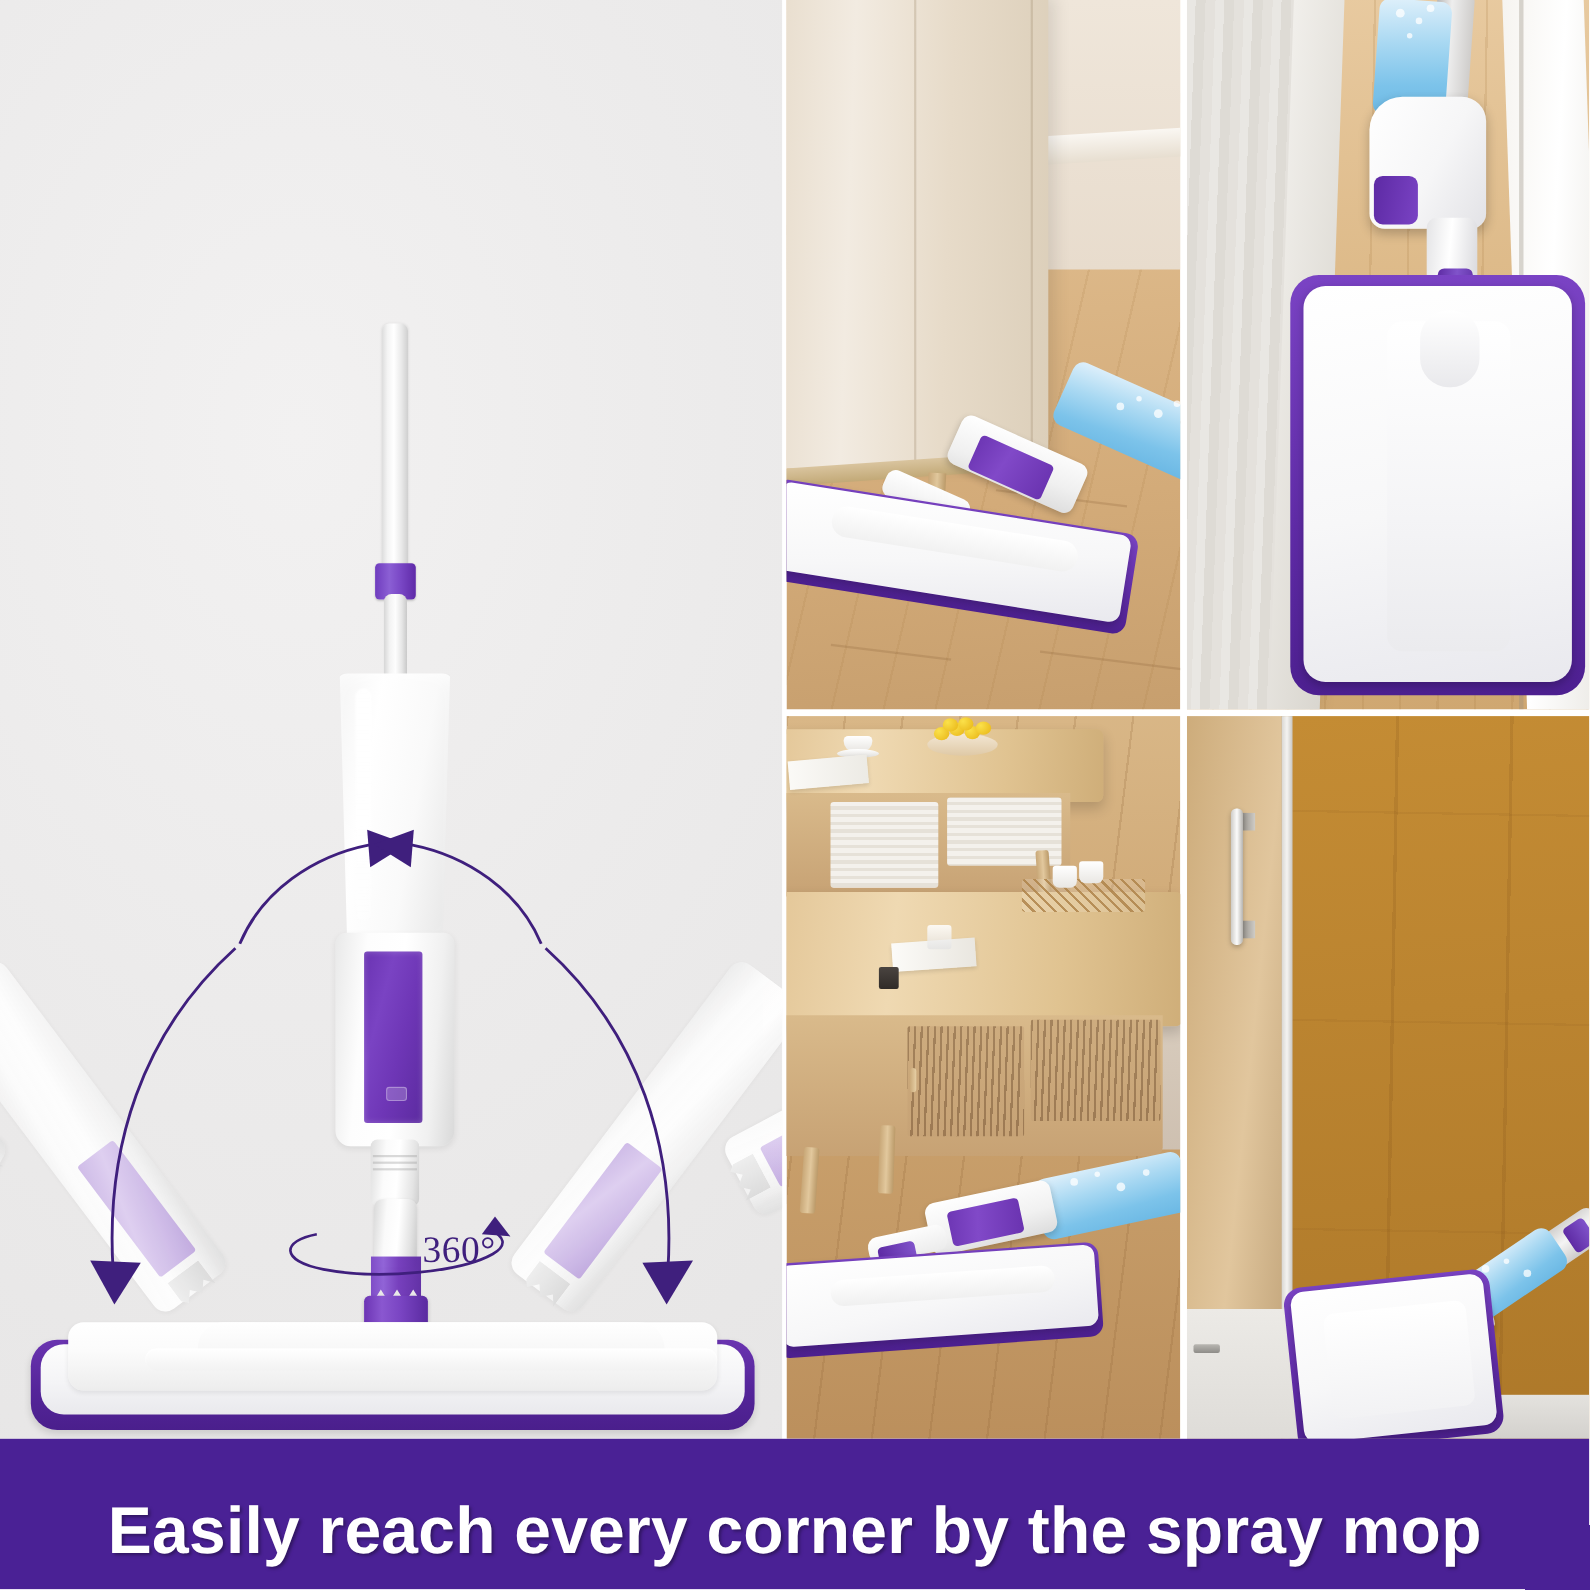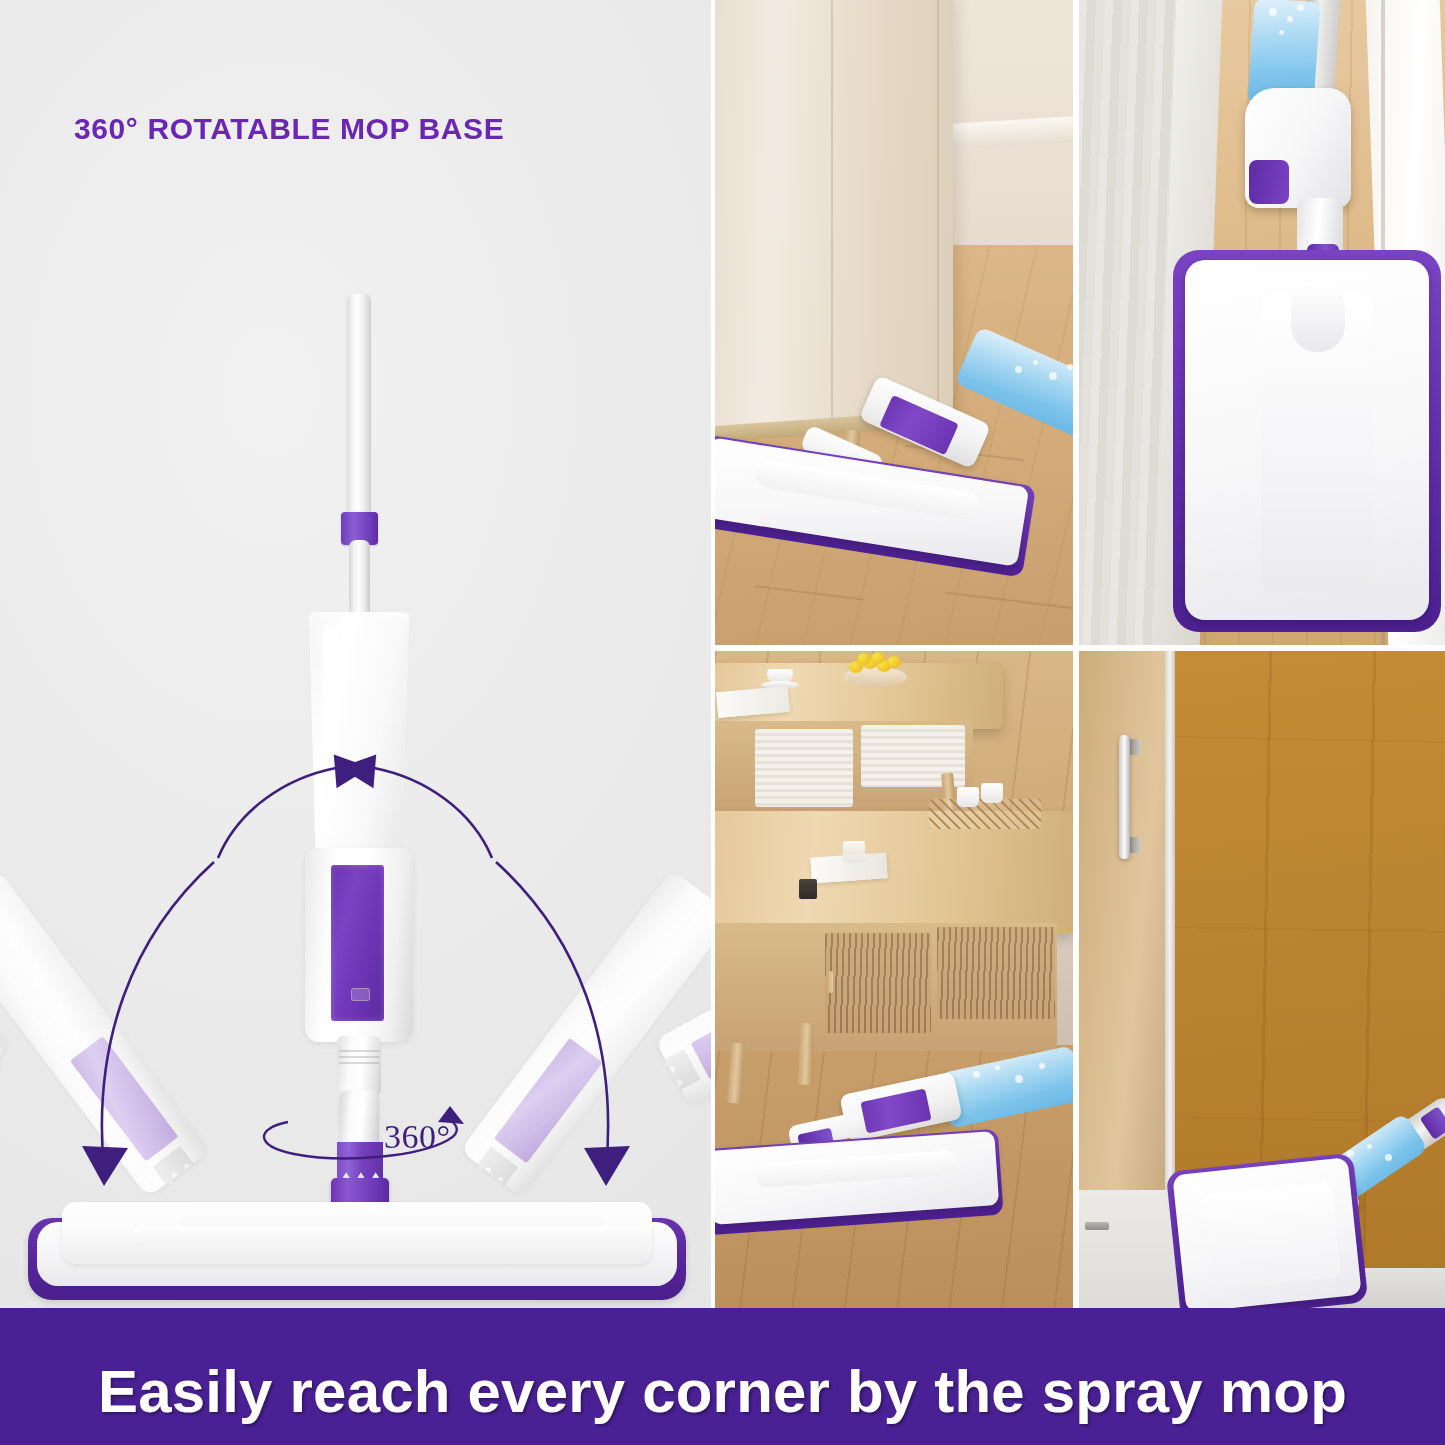--- a/index.html
+++ b/index.html
@@ -219,21 +219,20 @@
     color:#ffffff;font-size:60px;font-weight:bold;letter-spacing:.2px;
     text-shadow:2px 2px 3px rgba(0,0,0,.35);white-space:nowrap;}
 </style>
 </head>
 <body>
 
 <div id="stage">
 
   <div id="left-panel">
 
-    <div id="headline">360° ROTATABLE MOP BASE</div>
 
     <div class="ghost" id="ghost-far-left">
       <div class="g-body"></div>
 
       <div class="g-fork"></div>
     </div>
     <div class="ghost" id="ghost-mid-left">
       <div class="g-body"></div>
       <div class="g-pad"></div>
       <div class="g-fork"></div>

